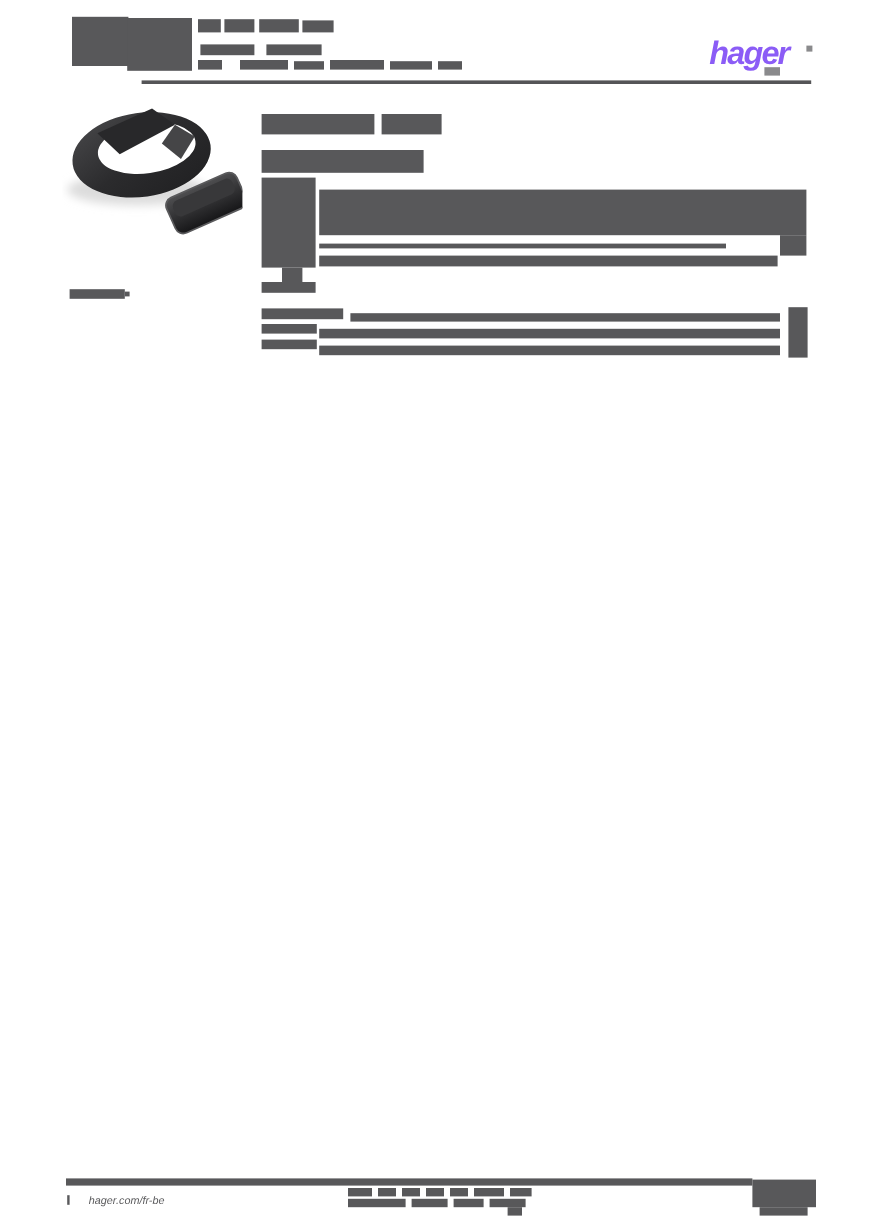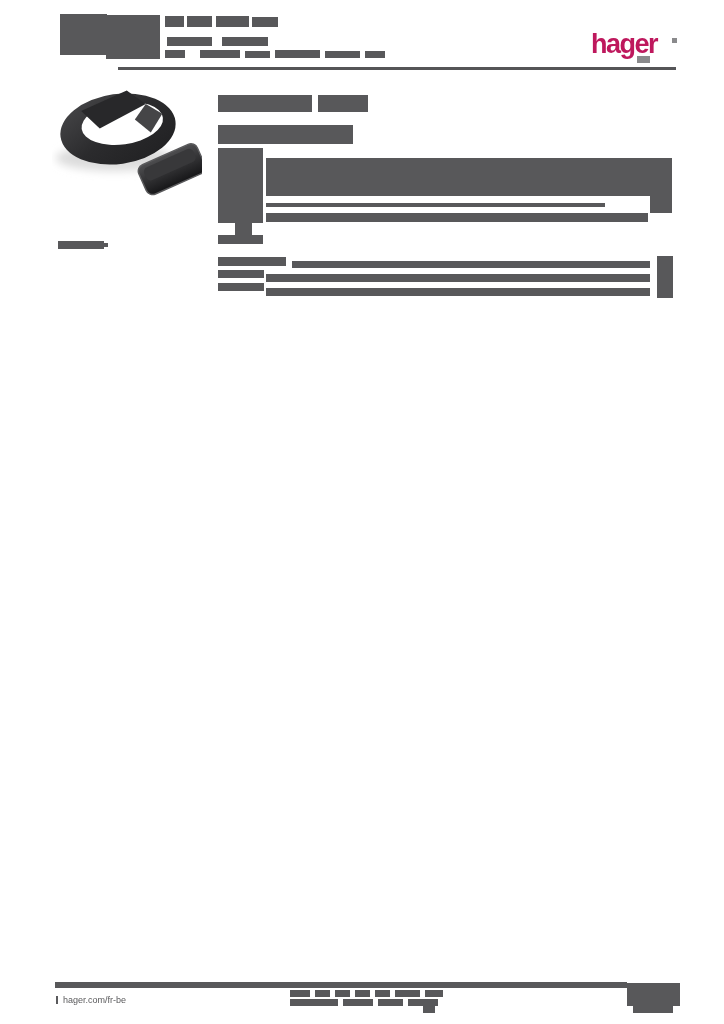--- a/index.html
+++ b/index.html
@@ -39,26 +39,27 @@
   .footer-url-box {
     position: absolute;
     left: 55px;
     top: 989px;
     width: 113px;
     height: 26px;
     background: #ffffff;
   }
   .footer-url-text {
     position: absolute;
-    left: 8px;
+    left: 19px;
     top: 7px;
     font-size: 9px;
     line-height: 9px;
     color: #5a5a5c;
     white-space: nowrap;
+    font-style: italic;
   }
   .footer-url-mark {
     position: absolute;
     left: 1px;
     top: 7px;
     width: 2px;
     height: 8px;
     background: #5a5a5c;
   }
 </style>
@@ -114,21 +115,21 @@
       <div class="redact" style="left: 375px; top: 990px; width: 15px; height: 7px;"></div>
       <div class="redact" style="left: 395px; top: 990px; width: 25px; height: 7px;"></div>
       <div class="redact" style="left: 425px; top: 990px; width: 18px; height: 7px;"></div>
       <div class="redact" style="left: 290px; top: 999px; width: 48px; height: 7px;"></div>
       <div class="redact" style="left: 343px; top: 999px; width: 30px; height: 7px;"></div>
       <div class="redact" style="left: 378px; top: 999px; width: 25px; height: 7px;"></div>
       <div class="redact" style="left: 408px; top: 999px; width: 30px; height: 7px;"></div>
       <div class="redact" style="left: 423px; top: 1006px; width: 12px; height: 7px;"></div>
     </div>
 
-  <div class="logo" style="color: #be185d;">
+  <div class="logo" style="color: #8b5cf6; font-style: italic;">
     <span>hager</span>
   </div>
 
   <div class="product-photo-wrap">
     <svg width="150" height="120" viewBox="0 0 150 120">
       <defs>
         <filter id="soft" x="-50%" y="-50%" width="200%" height="200%">
           <feGaussianBlur stdDeviation="4"></feGaussianBlur>
         </filter>
         <linearGradient id="ringGrad" x1="0" y1="0" x2="1" y2="1">

